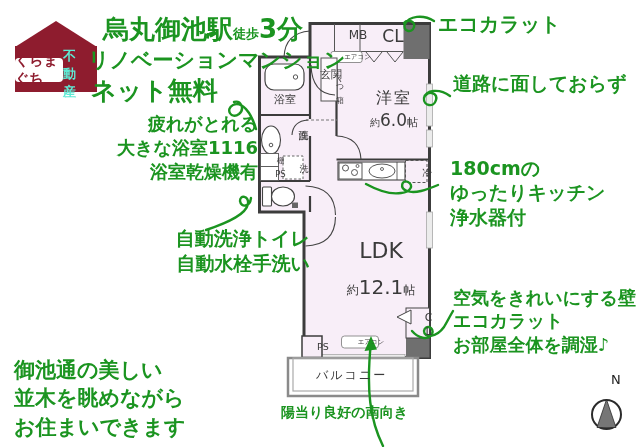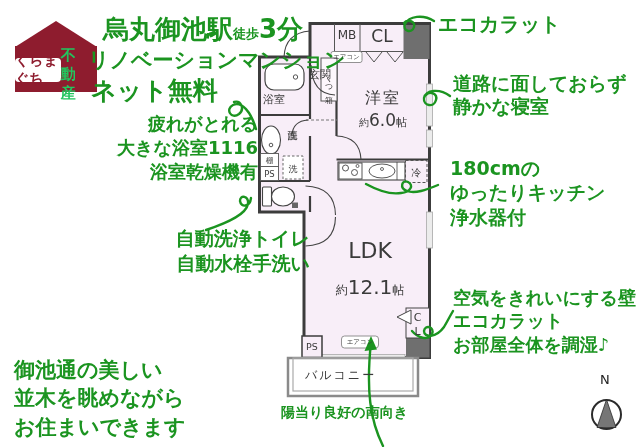--- a/index.html
+++ b/index.html
@@ -4,30 +4,30 @@
 <style>
   html,body{margin:0;padding:0;background:#ffffff;}
   #stage{
     position:relative;width:640px;height:447px;background:#ffffff;overflow:hidden;
     font-family:"DejaVu Sans","Liberation Sans",sans-serif;
   }
   svg{position:absolute;left:0;top:0;}
   
   .note{position:absolute;color:#1b9420;font-weight:bold;line-height:1.22;white-space:nowrap;}
   
-  .plab{position:absolute;color:#3a3a3a;white-space:nowrap;}
+  .plab{position:absolute;color:#3a3a3a;white-space:nowrap;padding-left:11px;}
   .center{text-align:center;}
   .vert{writing-mode:vertical-rl;text-orientation:upright;letter-spacing:1px;}
   
   .logo{position:absolute;left:15px;top:21px;width:82px;}
   .logo .roof{width:0;height:0;border-left:41px solid transparent;border-right:41px solid transparent;border-bottom:26px solid #8e1c2e;}
   .logo .house{width:82px;height:46px;background:#8e1c2e;margin-top:-1px;display:flex;flex-direction:row;align-items:center;}
   .logo .band{margin-top:2px;background:#ffffff;border-radius:4px;width:76px;height:24px;display:flex;align-items:center;justify-content:center;
     color:#8e1c2e;font-weight:bold;font-size:14px;letter-spacing:0px;}
-  .logo .sub{color:#22c55e;font-weight:bold;font-size:15px;letter-spacing:5px;margin-top:10px;}
+  .logo .sub{color:#5eead4;font-weight:bold;font-size:13px;letter-spacing:5px;margin-top:10px;}
 </style>
 </head>
 <body>
 
 <div id="stage">
 
   <svg width="640" height="447" viewBox="0 0 640 447">
 
     <path d="M310,23.5 L429.5,23.5 L429.5,357.5 L304,357.5 L304,212 L259.5,212 L259.5,57 L310,57 Z" fill="#f8eef8" stroke="#3c3c3c" stroke-width="3"></path>
 
@@ -128,21 +128,20 @@
   <div class="note" style="left:103px;top:14px;font-size:26px;">
     <span>烏丸御池駅</span><span style="font-size:13px;">徒歩</span><span>3分</span>
   </div>
   <div class="note" style="left:88px;top:48px;font-size:21px;">リノベーションマンション</div>
   <div class="note" style="left:91px;top:76px;font-size:25px;">ネット無料</div>
 
   <div class="note" style="left:438px;top:12px;font-size:20px;">エコカラット</div>
 
   <div class="note" style="left:453px;top:72px;font-size:19px;">
     <div>道路に面しておらず</div>
-    <div>静かな寝室</div>
   </div>
 
   <div class="note" style="left:20px;top:112px;width:238px;text-align:right;font-size:18px;line-height:1.33;">
     <div>疲れがとれる</div>
     <div>大きな浴室1116</div>
     <div>浴室乾燥機有</div>
   </div>
 
   <div class="note" style="left:140px;top:226px;width:170px;text-align:right;font-size:19px;line-height:1.33;">
     <div>自動洗浄トイレ</div>

